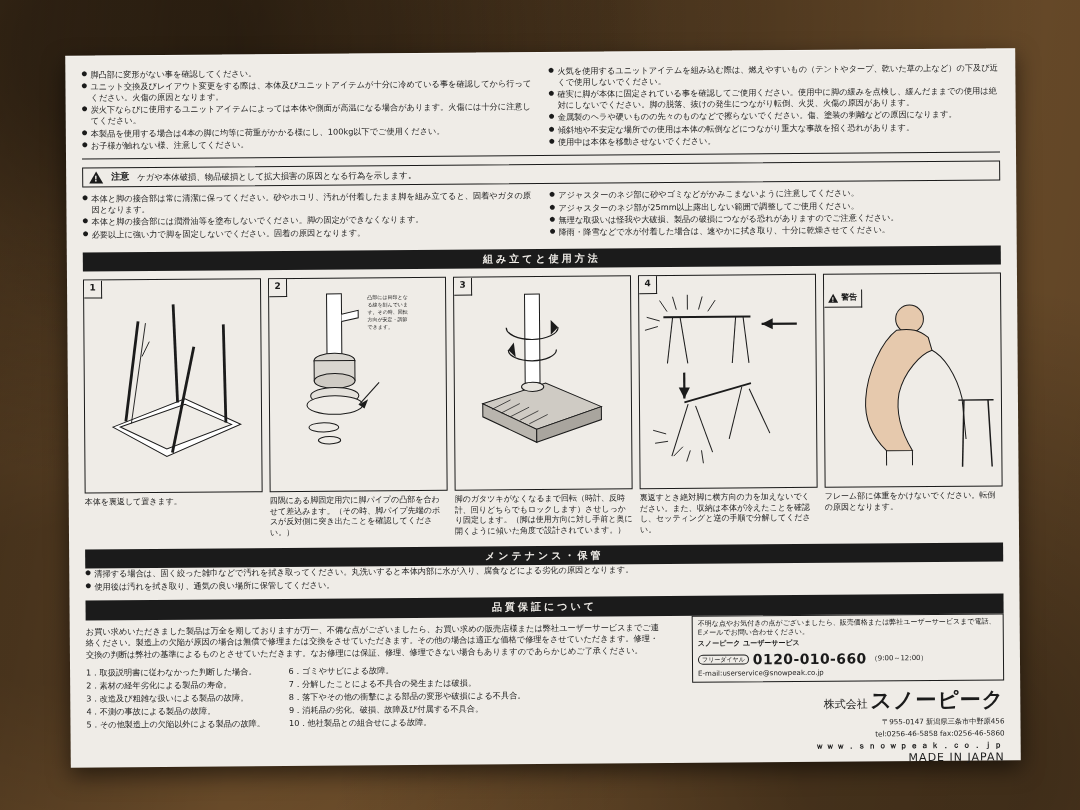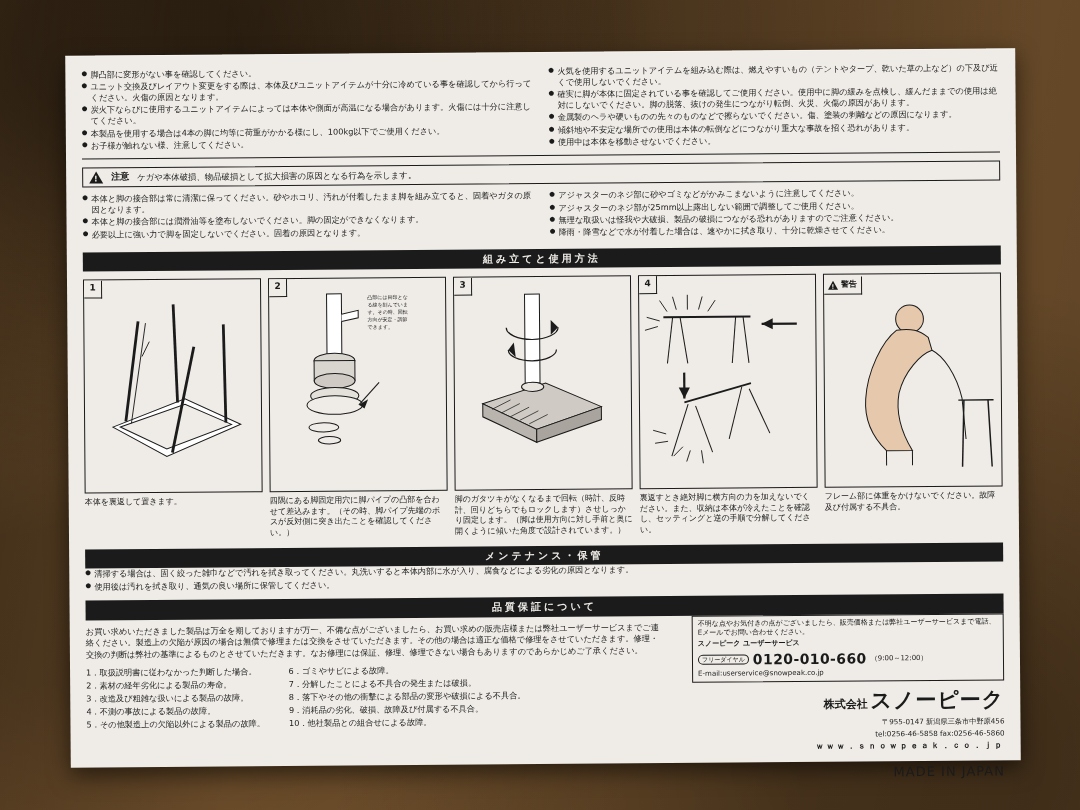--- a/index.html
+++ b/index.html
@@ -72,21 +72,21 @@
   .step{flex:1;}
   .fig{
     border:1px solid #1b1b1b;height:212px;position:relative;background:#efece7;overflow:hidden;
   }
   .stepnum{
     position:absolute;left:0;top:0;width:17px;height:17px;border-right:1px solid #1b1b1b;
     border-bottom:1px solid #1b1b1b;font-size:9px;font-weight:bold;display:flex;
     align-items:center;justify-content:center;background:#efece7;z-index:3;
   }
   .warnhdr{
-    position:absolute;left:0;top:2px;height:17px;border-right:1px solid #1b1b1b;
+    position:absolute;left:0;top:15px;height:17px;border-right:1px solid #1b1b1b;
     border-bottom:1px solid #1b1b1b;font-size:8px;font-weight:bold;display:flex;
     align-items:center;gap:3px;padding:0 4px;background:#efece7;z-index:3;
   }
   .warnhdr .tri{border-bottom-width:9px;border-left-width:5px;border-right-width:5px;}
   .warnhdr .tri:after{font-size:6px;left:-1.6px;top:2px;}
   .cap{font-size:8px;margin-top:4px;line-height:1.35;}
 
   
   .mlist{margin-top:5px;}
   .warranty-intro{margin-top:6px;font-size:8.2px;line-height:1.45;}
@@ -98,21 +98,21 @@
   }
   .tel{display:flex;align-items:center;gap:4px;margin-top:1px;}
   .freechip{
     border:1px solid #1b1b1b;border-radius:7px;font-size:6px;padding:0 3px;line-height:1.35;
   }
   .telnum{font-size:14px;font-weight:bold;letter-spacing:.4px;}
   .brandblock{text-align:right;margin-top:6px;}
   .brandline{font-size:21px;font-weight:bold;letter-spacing:1px;}
   .brandaddr{font-size:7.2px;line-height:1.45;margin-top:2px;}
   .brandurl{font-size:8px;letter-spacing:2.5px;font-weight:bold;margin-top:1px;}
-  .made{font-size:13px;letter-spacing:1px;text-align:center;margin-top:12px;}
+  .made{font-size:11px;letter-spacing:1px;text-align:center;margin-top:0;}
   .rightwrap{display:flex;flex-direction:column;align-items:flex-end;}
   .lowerflex{display:flex;gap:14px;align-items:flex-start;}
   .lowerleft{flex:1 1 64%;}
   .lowerright{flex:0 0 330px;}
   svg{display:block;}
 </style>
 </head>
 <body>
 
 <div id="wood"></div>
@@ -308,21 +308,21 @@
             <path d="M66,182 L66,198 M94,182 L94,198" fill="none"></path>
           </g>
           <g fill="none" stroke="#1b1b1b" stroke-width="1.6">
 
             <path d="M144,128 L182,128"></path>
             <path d="M150,128 L148,200"></path>
             <path d="M176,128 L180,200"></path>
           </g>
         </svg>
       </div>
-      <div class="cap">フレーム部に体重をかけないでください。故障及び付属する不具合。</div>
+      <div class="cap">フレーム部に体重をかけないでください。転倒の原因となります。</div>
     </div>
   </div>
 
   <div class="band">メンテナンス・保管</div>
   <ul class="b mlist">
     <li>清掃する場合は、固く絞った雑巾などで汚れを拭き取ってください。丸洗いすると本体内部に水が入り、腐食などによる劣化の原因となります。</li>
     <li>使用後は汚れを拭き取り、通気の良い場所に保管してください。</li>
   </ul>
 
   <div class="band">品質保証について</div>
@@ -355,21 +355,21 @@
         <div class="tel">
           <span class="freechip">フリーダイヤル</span>
           <span class="telnum">0120-010-660</span>
           <span>（9:00～12:00）</span>
         </div>
         <div>E-mail:userservice@snowpeak.co.jp</div>
       </div>
 
       <div class="brandblock">
         <div>
-          <span style="font-size:11px;font-weight:bold;">株式会社</span>
+          <span style="font-size:11px;font-weight:normal;">株式会社</span>
           <span class="brandline">スノーピーク</span>
         </div>
         <div class="brandaddr">〒955-0147  新潟県三条市中野原456</div>
         <div class="brandaddr">tel:0256-46-5858  fax:0256-46-5860</div>
         <div class="brandurl">ｗｗｗ．ｓｎｏｗｐｅａｋ．ｃｏ．ｊｐ</div>
       </div>
 
       <div class="made">MADE IN JAPAN</div>
     </div>
   </div>

